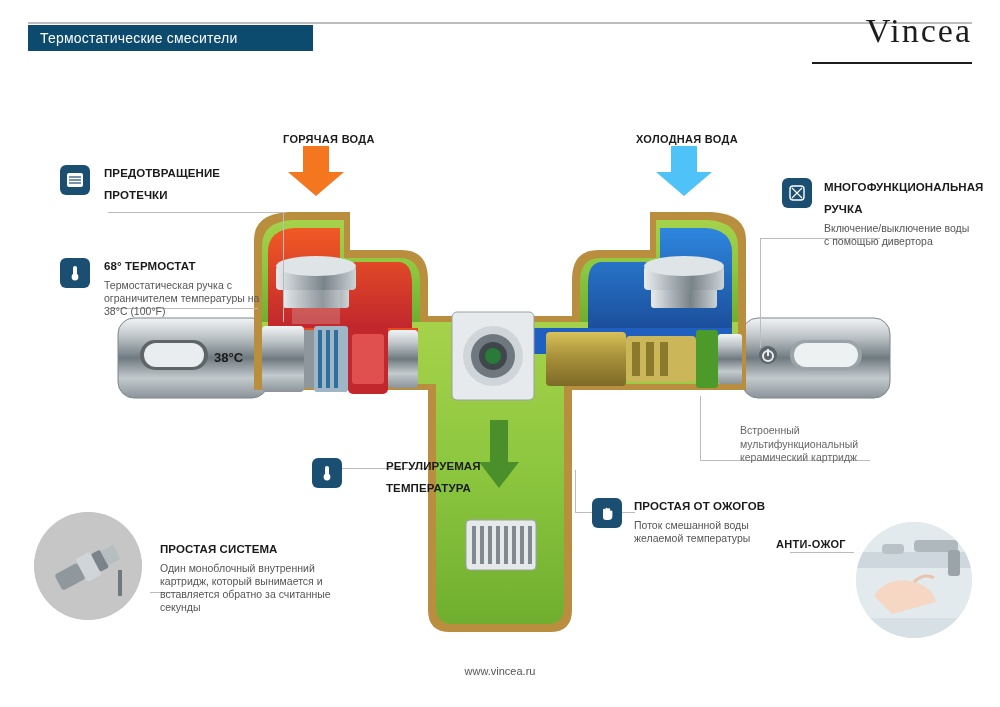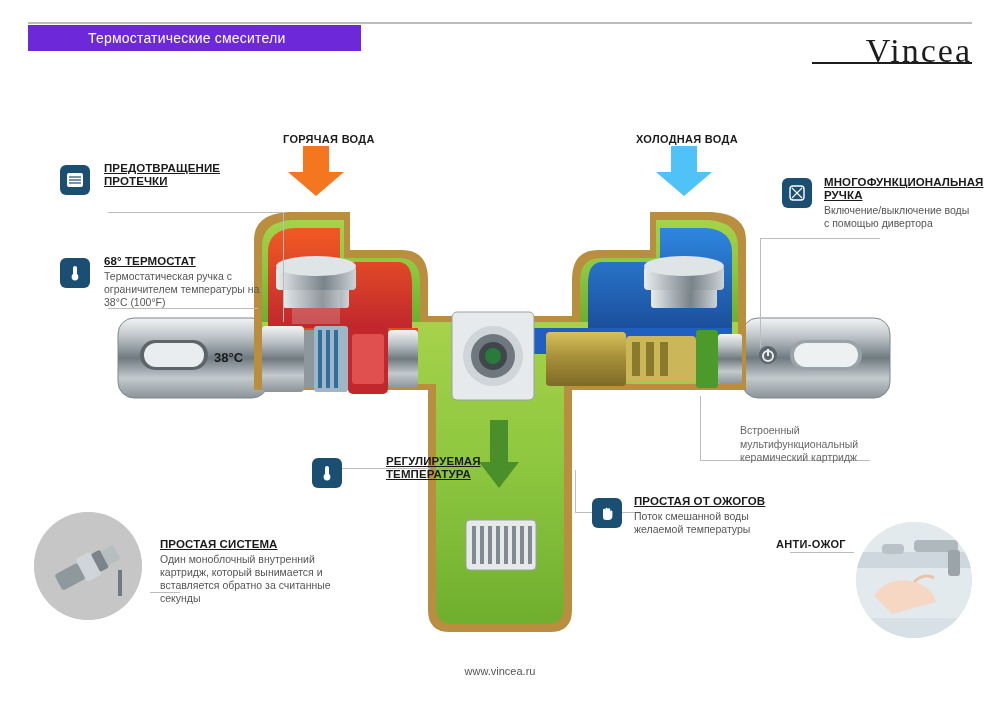--- a/index.html
+++ b/index.html
@@ -1,29 +1,29 @@
 <!DOCTYPE html>
 <html lang="ru"><head>
 <meta charset="utf-8">
 <style>
   html,body{margin:0;padding:0;background:#ffffff;}
   body{width:1000px;height:707px;position:relative;overflow:hidden;
        font-family:"Liberation Sans", sans-serif;color:#2b2b2b;}
 
   
   .header-rule{position:absolute;left:28px;top:22px;width:944px;height:2px;background:#bdbdbd;}
-  .header-tab{position:absolute;left:28px;top:25px;width:285px;height:26px;background:#6d28d9;padding-left:48px;}
+  .header-tab{position:absolute;left:28px;top:25px;width:285px;height:26px;background:#0c4a6e;}
   .header-tab span{display:block;color:#ffffff;font-size:14px;line-height:26px;padding-left:12px;letter-spacing:.2px;}
-  .brand{position:absolute;right:28px;top:32px;font-family:"Liberation Serif", serif;
+  .brand{position:absolute;right:28px;top:12px;font-family:"Liberation Serif", serif;
          font-size:34px;letter-spacing:2px;color:#1d1d1d;text-align:right;}
   .brand-rule{position:absolute;right:28px;top:62px;width:160px;height:2px;background:#1d1d1d;}
 
   
   .callout{position:absolute;}
-  .callout .ttl{font-size:11.5px;font-weight:bold;color:#1a1a1a;line-height:13px;letter-spacing:.1px;text-decoration:underline;}
+  .callout .ttl{font-size:11.5px;font-weight:bold;color:#1a1a1a;line-height:22px;letter-spacing:.1px;}
   .callout .txt{font-size:10.5px;color:#555;line-height:13px;margin-top:2px;}
   .lbl{position:absolute;font-size:11px;font-weight:bold;color:#1a1a1a;letter-spacing:.3px;}
   .plain{position:absolute;font-size:10.5px;color:#666;line-height:13.5px;}
 
   
   .chip{position:absolute;width:30px;height:30px;border-radius:6px;background:#1b4f72;
         display:flex;align-items:center;justify-content:center;}
   .chip svg{display:block;}
 
   

